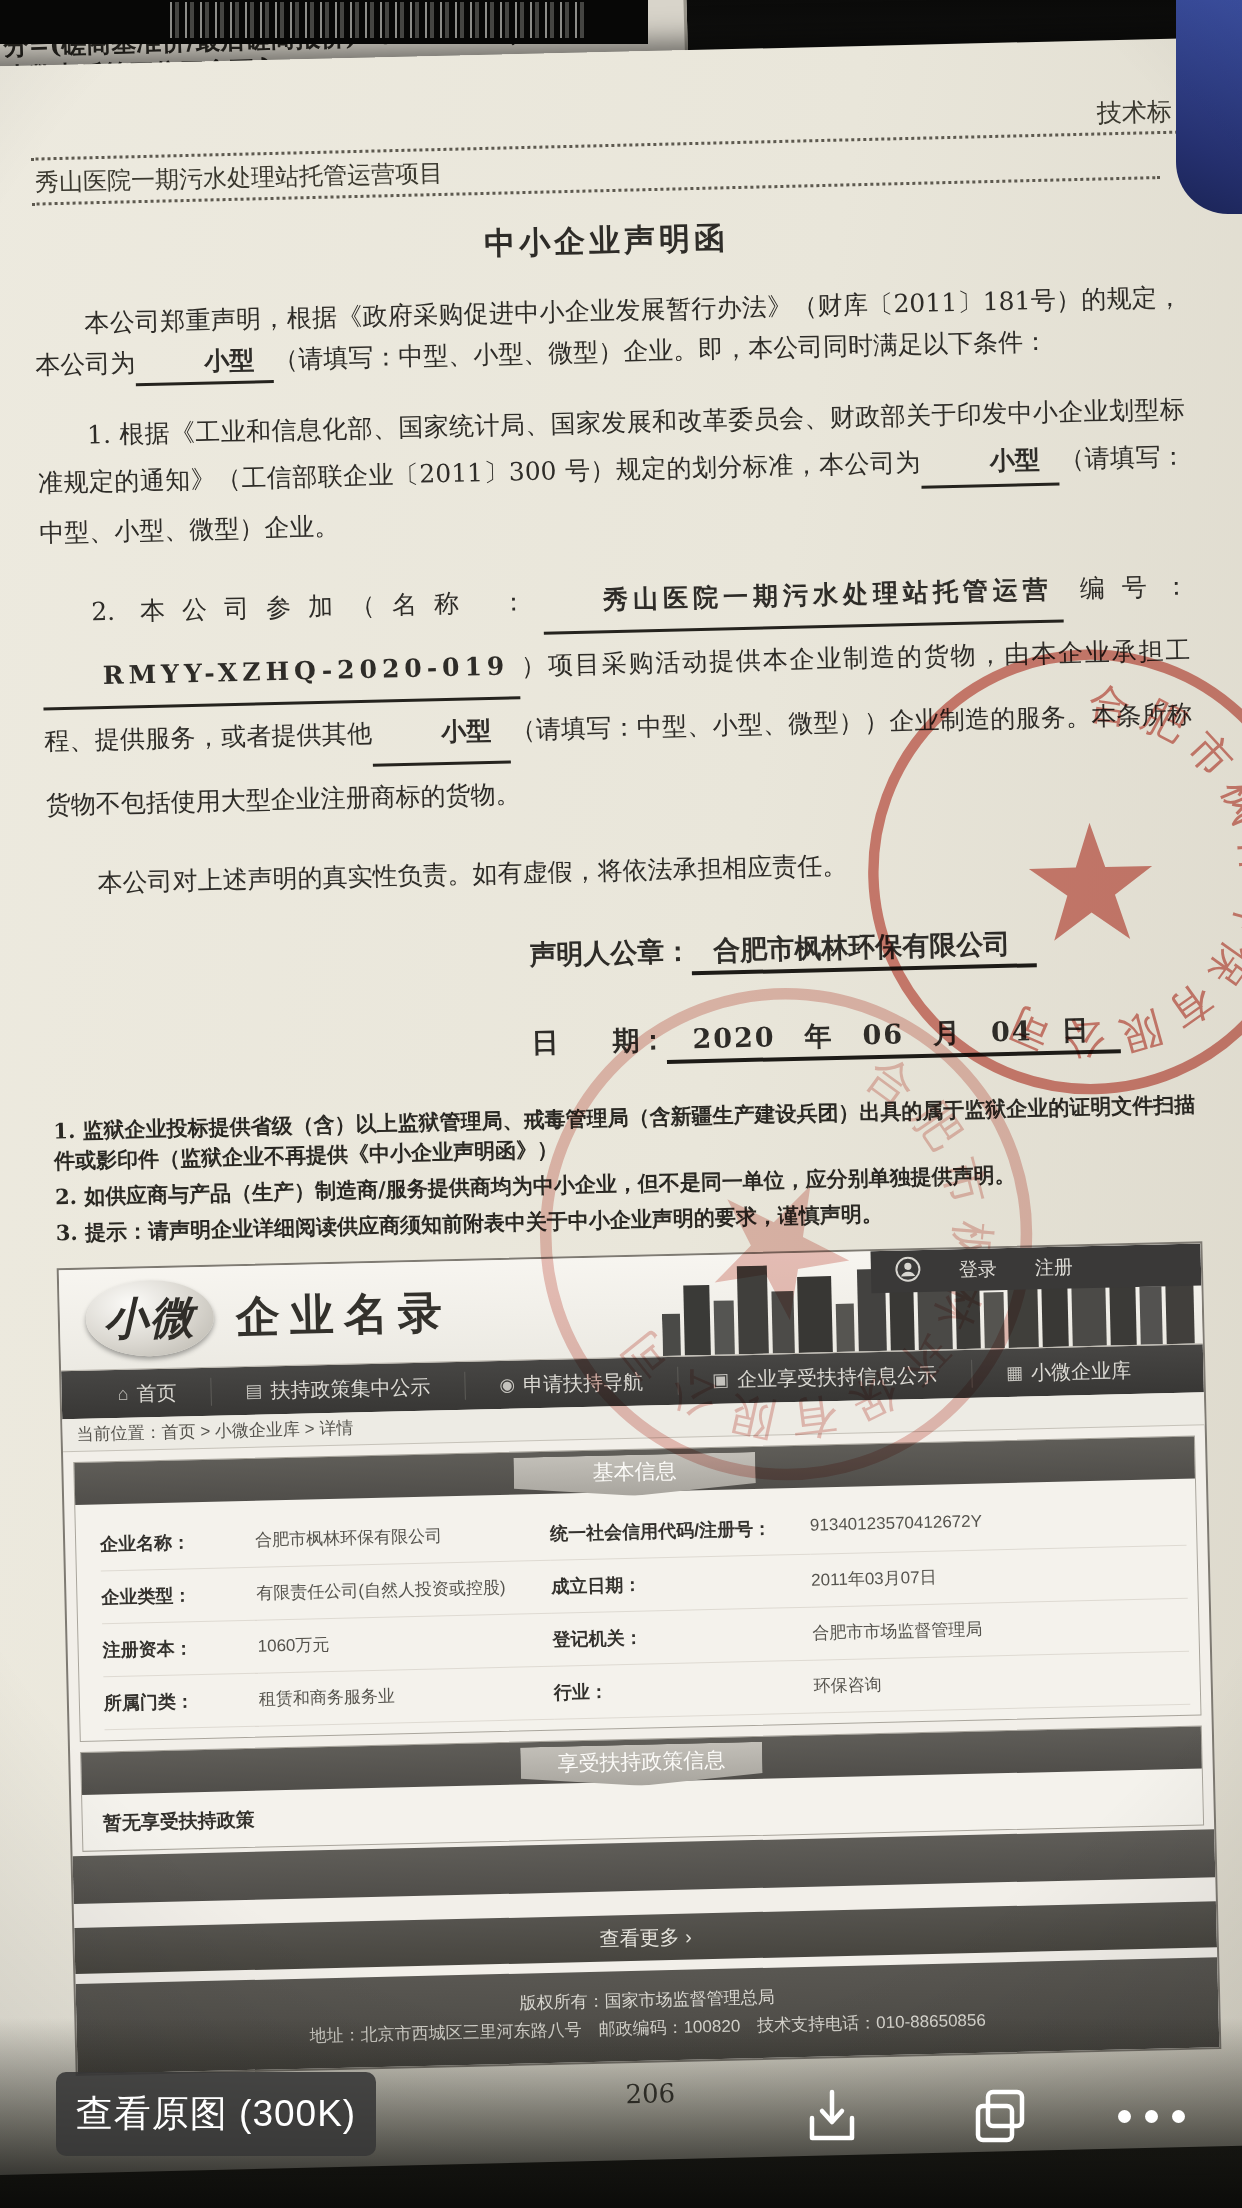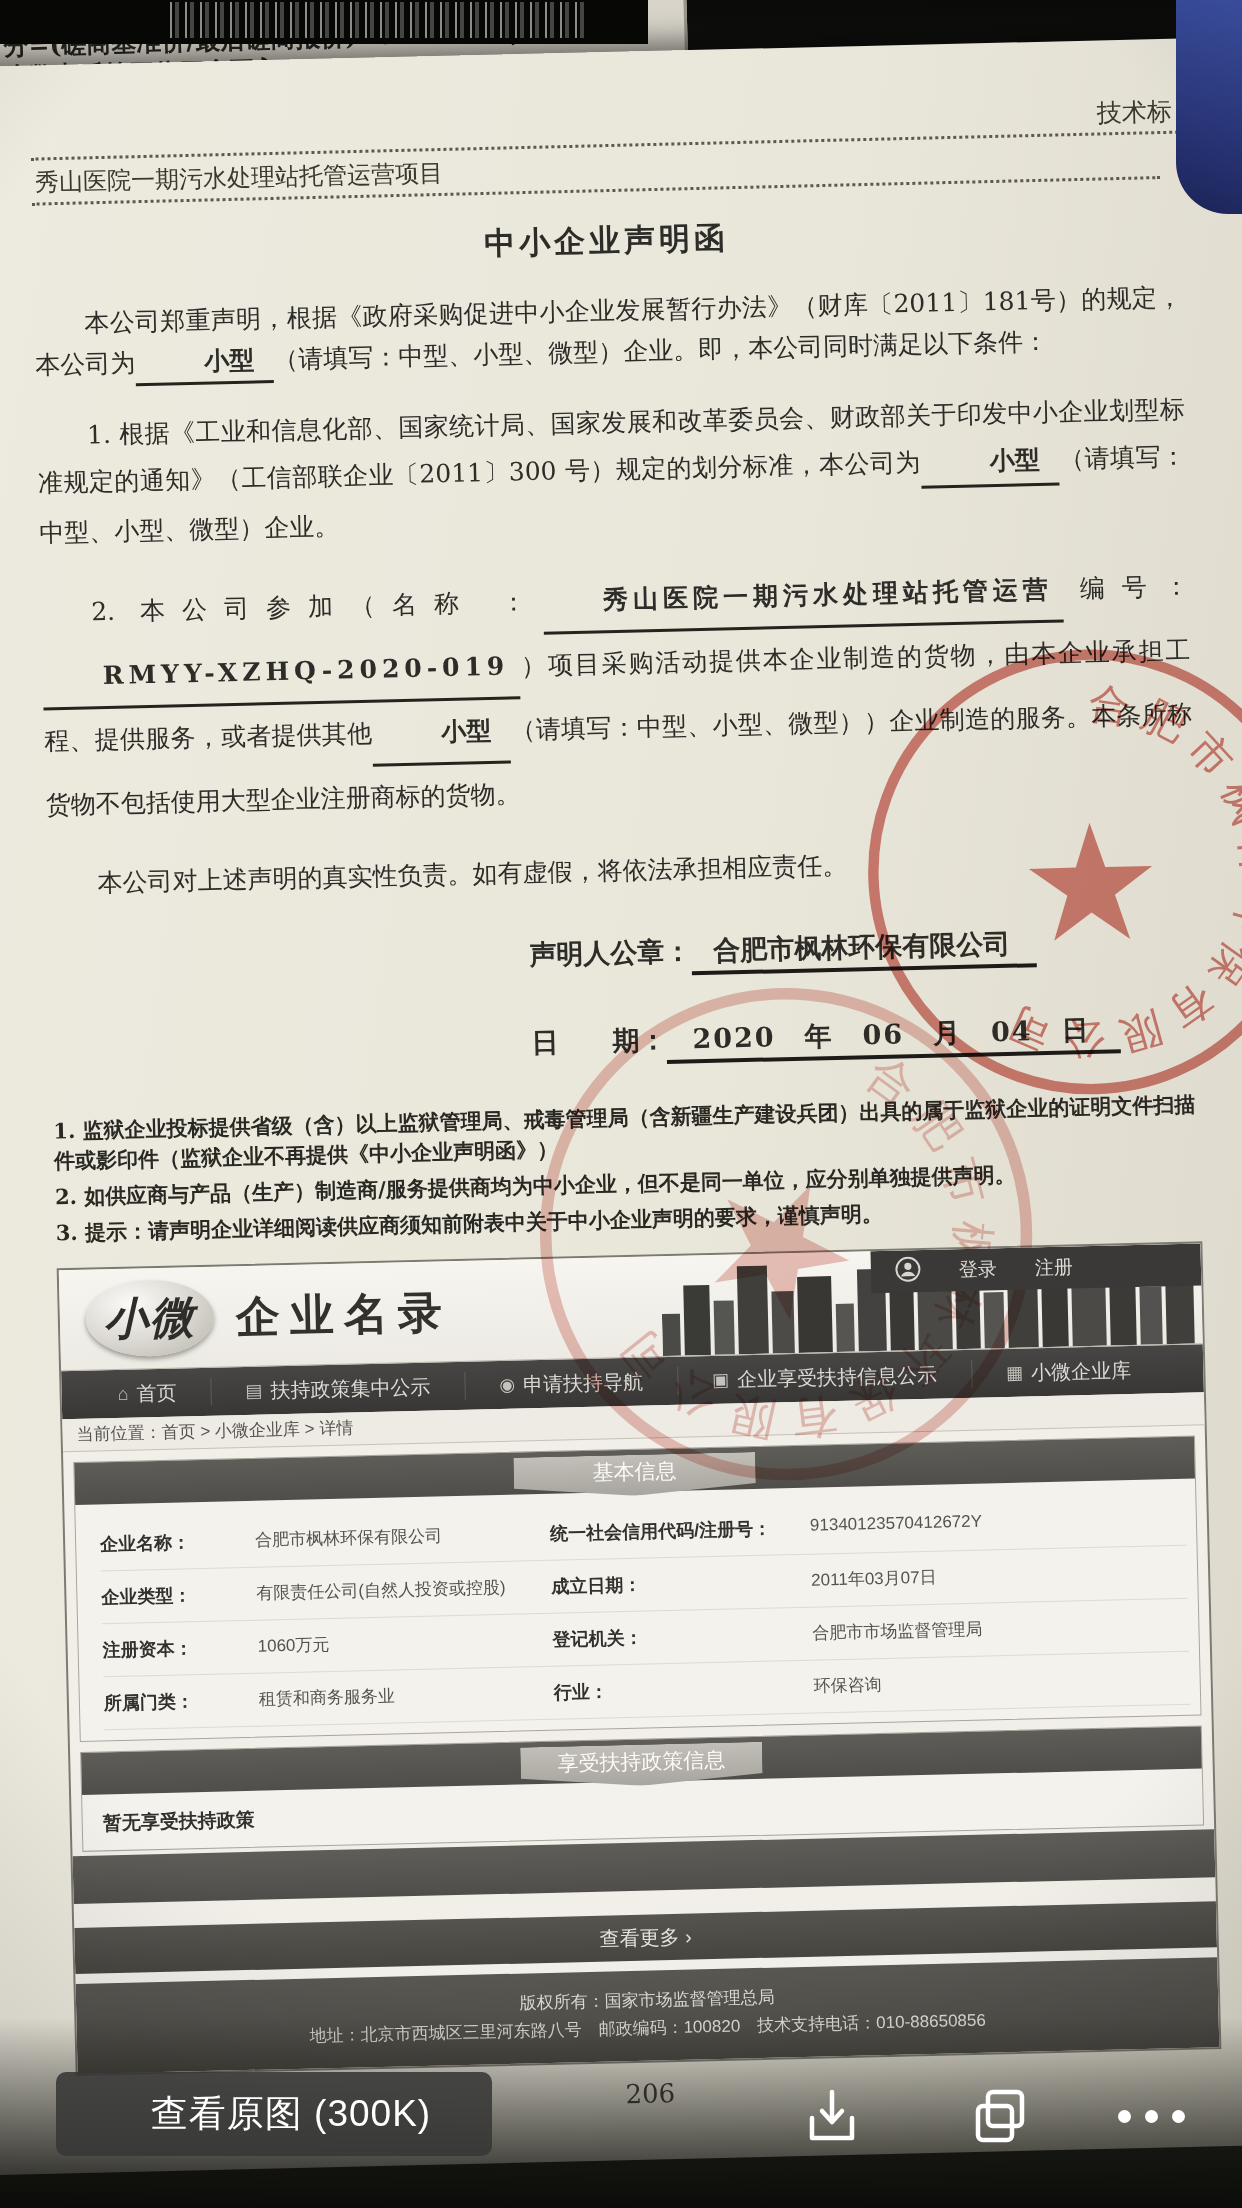--- a/index.html
+++ b/index.html
@@ -97,23 +97,23 @@
                text-align:center;font-size:17px;padding:16px 0 18px 0;line-height:28px;}
 
   
   .vignette{position:absolute;inset:0;z-index:8;pointer-events:none;
             background:radial-gradient(120% 90% at 50% 42%,rgba(0,0,0,0) 55%,rgba(0,0,0,.22) 88%,rgba(0,0,0,.5) 100%);}
   .bottom-shade{position:absolute;left:0;right:0;bottom:0;height:190px;z-index:8;pointer-events:none;
             background:linear-gradient(180deg,rgba(20,20,16,0) 0%,rgba(24,24,18,.55) 55%,rgba(10,10,8,.92) 100%);}
 
   
   .viewer{position:absolute;inset:0;z-index:10;pointer-events:none;}
-  .btn-original{position:absolute;left:56px;top:2072px;width:402px;height:84px;border-radius:10px;
+  .btn-original{position:absolute;left:56px;top:2072px;width:320px;height:84px;border-radius:10px;
                 background:rgba(55,55,55,.88);color:#fff;font-size:37px;display:flex;
-                align-items:center;justify-content:center;pointer-events:auto;letter-spacing:1px;padding-left:34px;}
+                align-items:center;justify-content:center;pointer-events:auto;letter-spacing:1px;}
   .v-icon{position:absolute;top:2084px;width:64px;height:64px;pointer-events:auto;}
   .v-icon svg{width:100%;height:100%;}
   .icon-download{left:800px;}
   .icon-duplicate{left:968px;}
   .icon-more{left:1118px;top:2104px;width:76px;height:24px;display:flex;gap:14px;align-items:center;}
   .dot{width:13px;height:13px;border-radius:50%;background:#fff;}
 </style>
 </head>
 <body>
 

